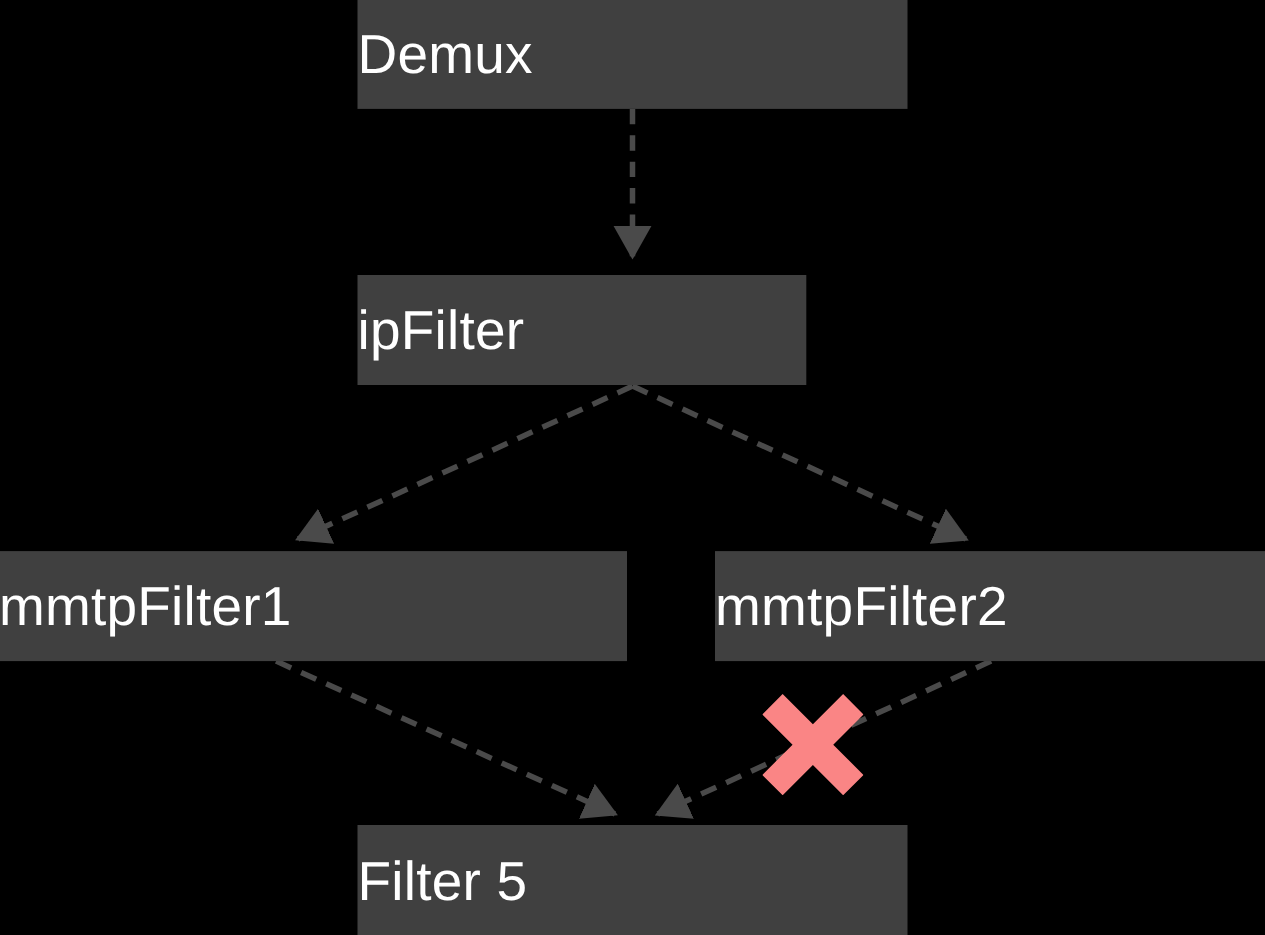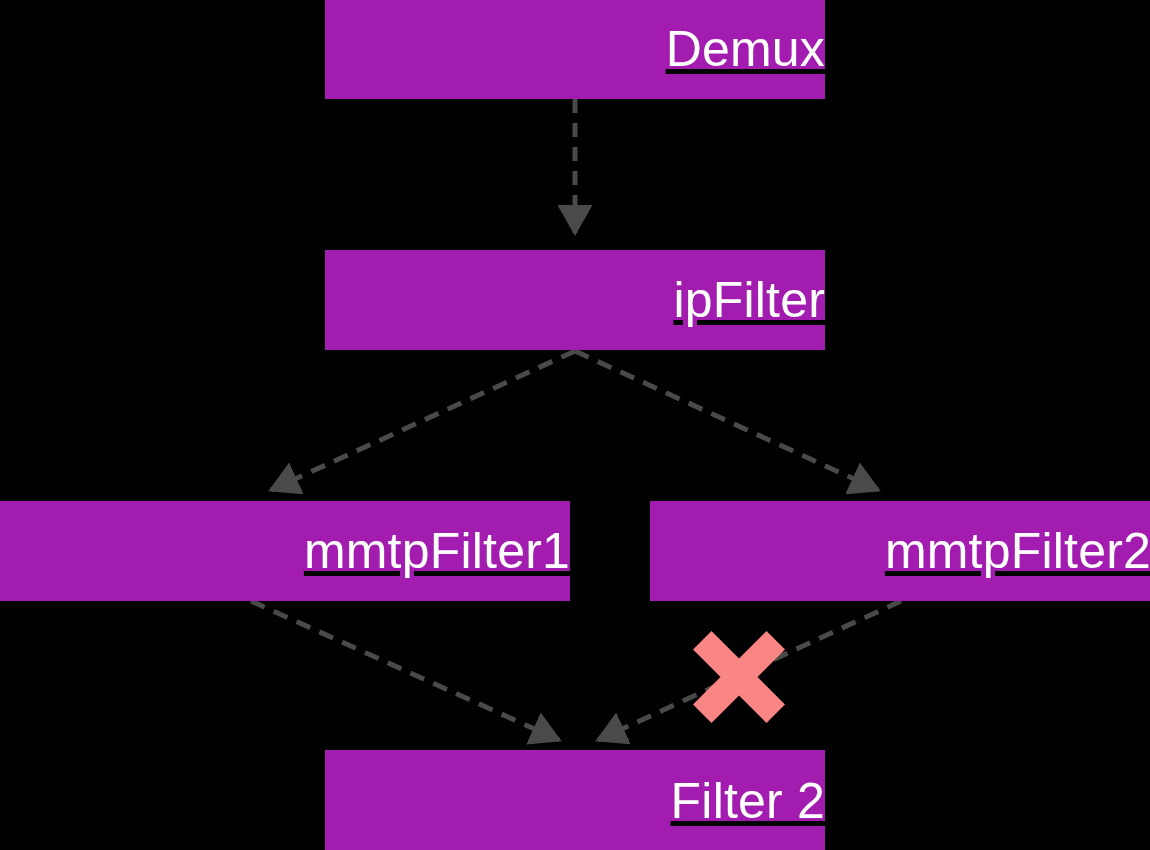--- a/index.html
+++ b/index.html
@@ -23,37 +23,36 @@
     position: absolute;
     left: 0;
     top: 0;
     width: 1150px;
     height: 850px;
   }
   .node-box {
     position: absolute;
     display: flex;
     align-items: center;
-    justify-content: flex-end;
+    justify-content: flex-start;
     box-sizing: border-box;
-    background: #a21caf;
-    text-decoration: underline;
+    background: #404040;
   }
   .node-label {
     color: #FFFFFF;
     font-family: "Liberation Sans", sans-serif;
     font-size: 50px;
     font-weight: 300;
     line-height: 1;
     letter-spacing: 0.2px;
     white-space: nowrap;
   }
   
   #node-demux      { left: 325px; top: -1px;  width: 500px; height: 100px; }
-  #node-ipfilter   { left: 325px; top: 250px; width: 500px; height: 100px; }
+  #node-ipfilter   { left: 325px; top: 250px; width: 408px; height: 100px; }
   #node-mmtp1      { left: -1px;  top: 501px; width: 571px; height: 100px; }
   #node-mmtp2      { left: 650px; top: 501px; width: 501px; height: 100px; }
   #node-filter4    { left: 325px; top: 750px; width: 500px; height: 101px; }
 
   
   #node-demux .node-label { transform: translateY(0px); }
 
   #cross-marker {
     position: absolute;
     left: 693px;
@@ -99,16 +98,16 @@
 
   <div class="node-box" id="node-mmtp1">
     <span class="node-label">mmtpFilter1</span>
   </div>
 
   <div class="node-box" id="node-mmtp2">
     <span class="node-label">mmtpFilter2</span>
   </div>
 
   <div class="node-box" id="node-filter4">
-    <span class="node-label">Filter 2</span>
+    <span class="node-label">Filter 5</span>
   </div>
 
 </div>
 
 </body></html>

